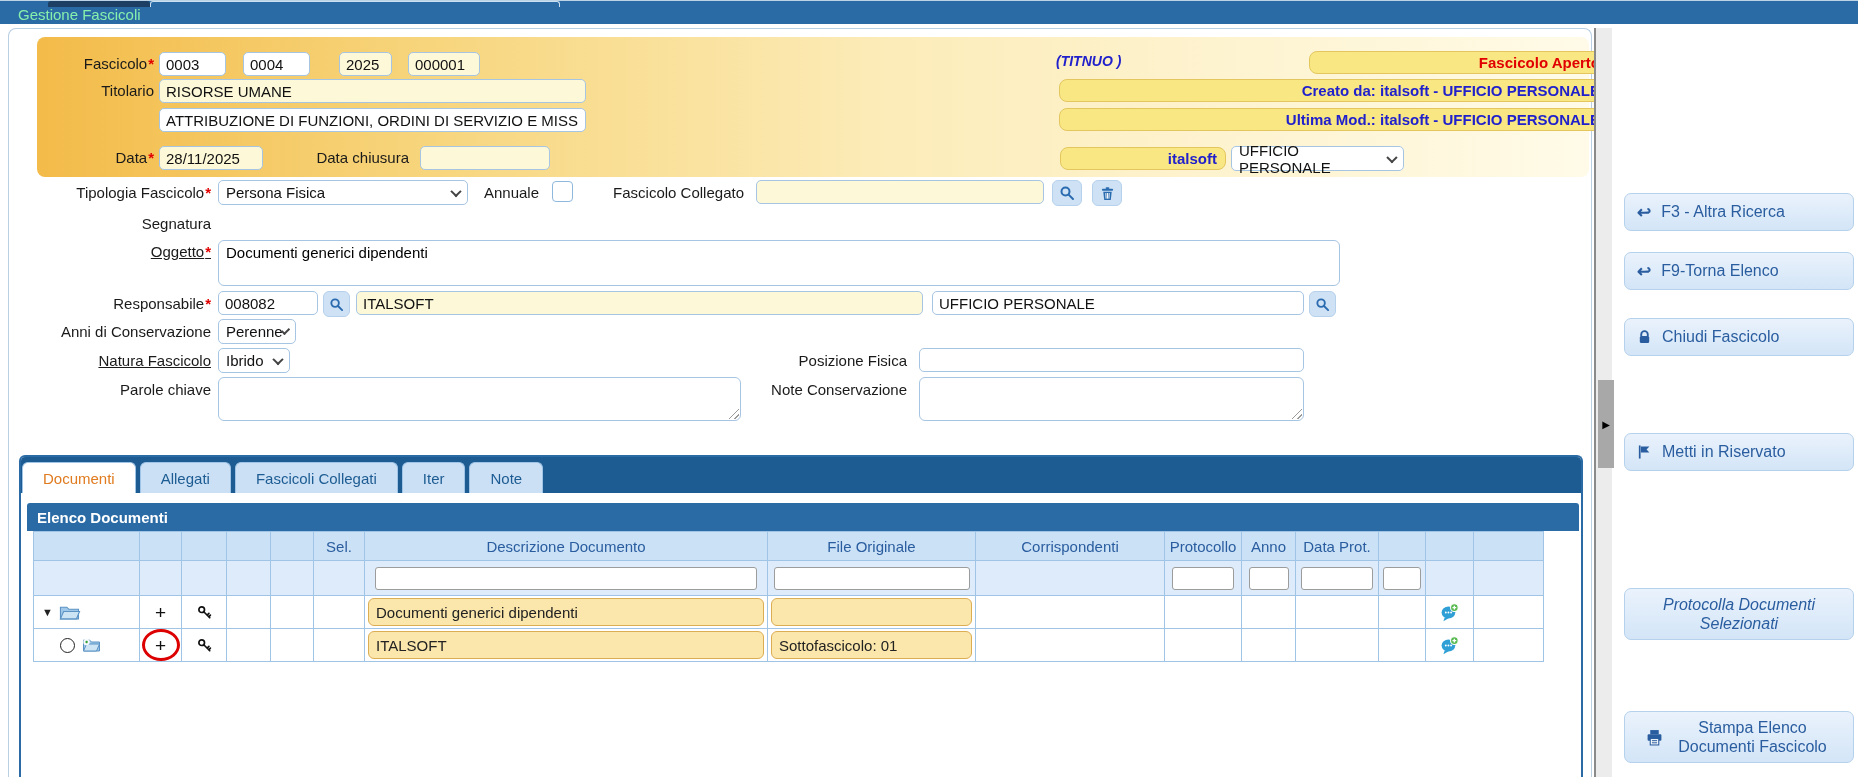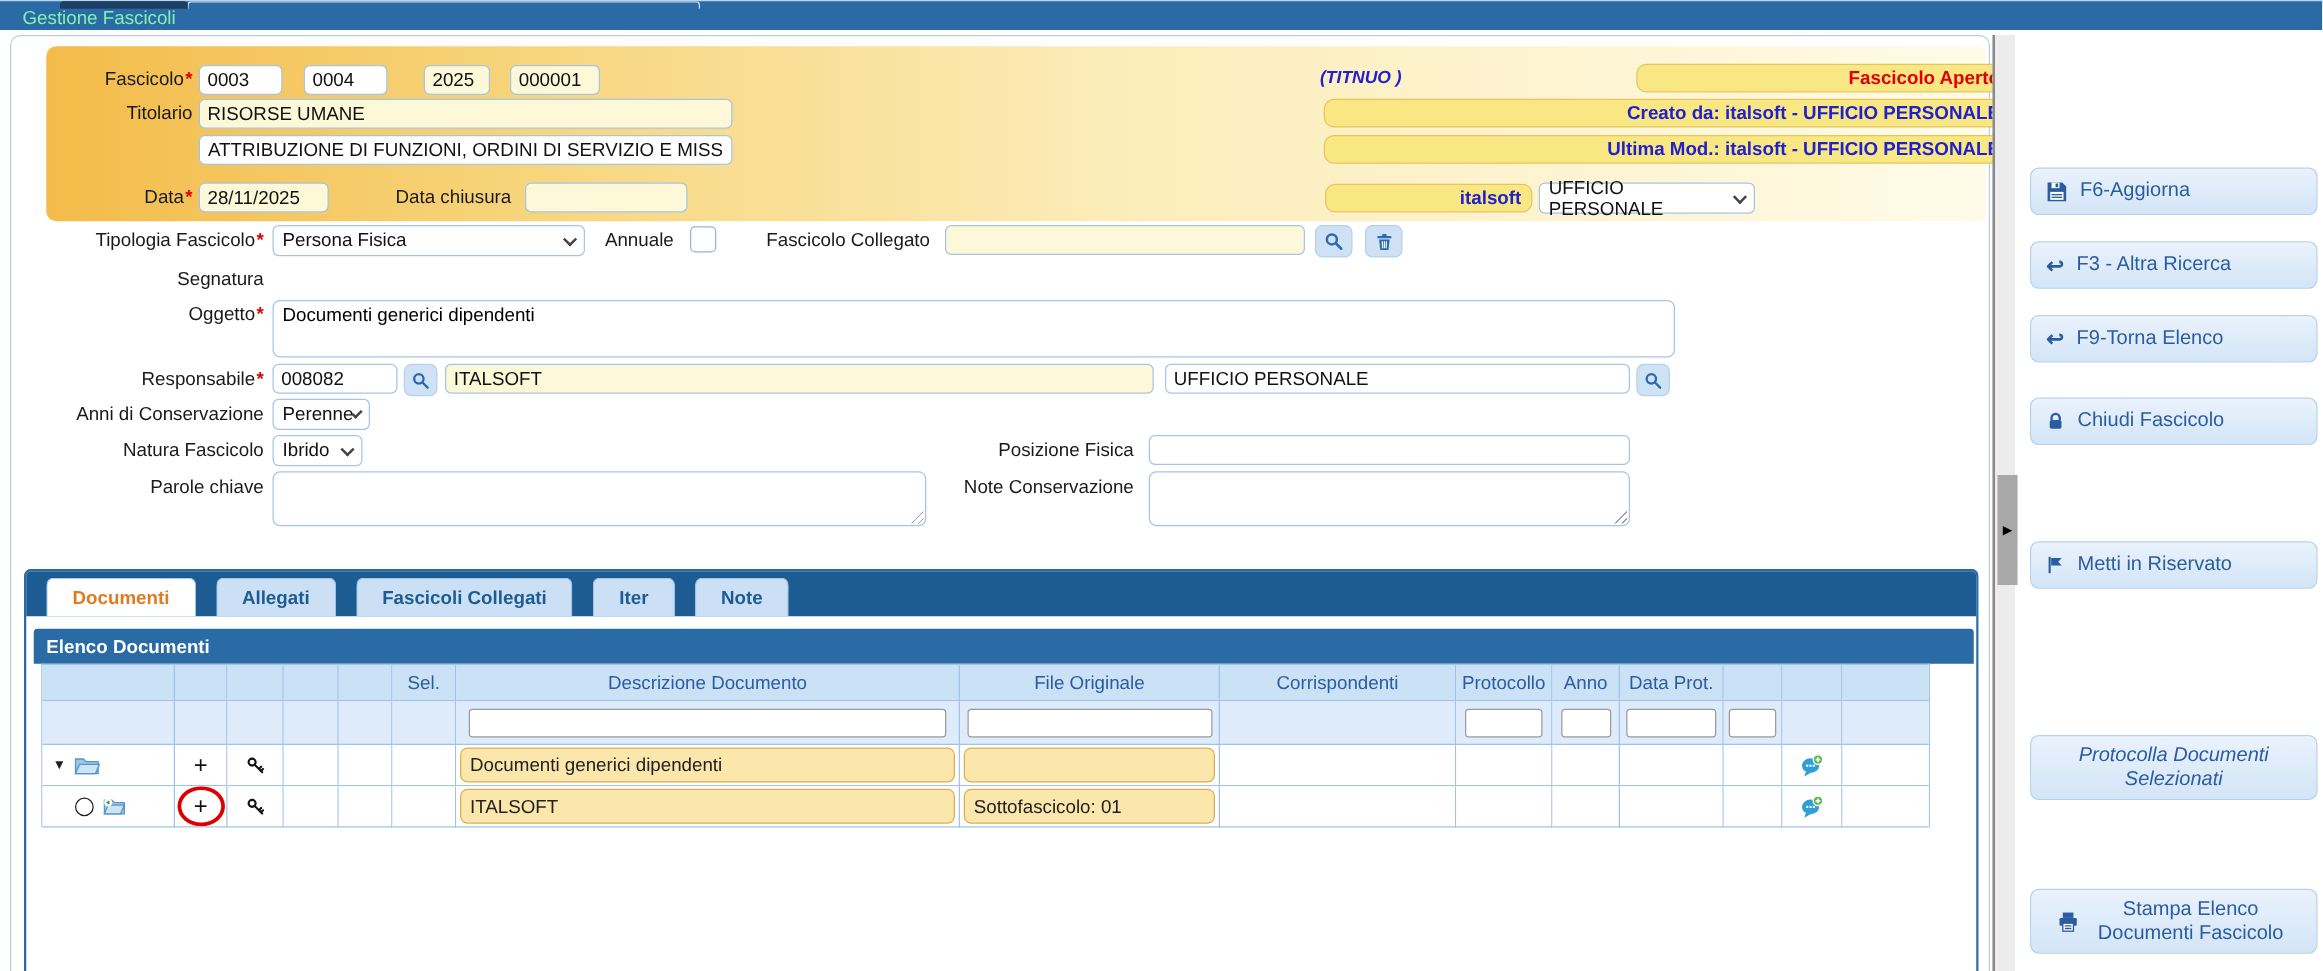--- a/index.html
+++ b/index.html
@@ -40,21 +40,21 @@
               display:flex; align-items:center; justify-content:center; cursor:pointer; }
   textarea.ta { position:absolute; background:#fff; border:1px solid #a6c5e3; border-radius:6px; resize:none;
                 font-family:"Liberation Sans",sans-serif; font-size:15px; padding:3px 7px; outline:none; }
   .grip { position:absolute; width:11px; height:11px; pointer-events:none;
           background:repeating-linear-gradient(135deg,#9a9a9a 0 1px,transparent 1px 4px); 
           clip-path:polygon(100% 0,100% 100%,0 100%); }
 
   
   .tabwrap { position:absolute; left:10px; top:426px; width:1564px; height:323px; border:2px solid #2a6ba6; border-bottom:none; border-radius:6px 6px 0 0; background:#fff; }
   .tabstrip { position:relative; width:100%; height:36px; background:#1d5c92; border-radius:4px 4px 0 0;
-              display:flex; align-items:flex-end; padding-left:16px; gap:16px;font-weight:bold; }
+              display:flex; align-items:flex-end; padding-left:1px; gap:4px; }
   .tab { height:31px; background:#cce0f5; color:#1d5c92; border:1px solid #9fc4e6; border-bottom:none;
          border-radius:6px 6px 0 0; font-size:15px; display:flex; align-items:center; padding:0 20px; cursor:pointer; }
   .tab.active { background:#fff; color:#e07b1f; }
   .listbar { position:absolute; left:6px; top:46px; width:1552px; height:28px; background:#2a6ba6; color:#fff;
              font-weight:bold; font-size:15px; border-radius:3px 3px 0 0; display:flex; align-items:center; padding-left:10px; }
 
   
   .grid { position:absolute; left:12px; top:74px; width:1511px; border:1px solid #9fc4e6; border-bottom:none; }
   .grow { display:grid; grid-template-columns:106px 42px 45px 44px 43px 51px 403px 208px 189px 77px 54px 83px 47px 48px 69px; }
   .gcell { border-right:1px solid #9fc4e6; border-bottom:1px solid #9fc4e6; display:flex; align-items:center; justify-content:center; overflow:hidden; }
@@ -151,21 +151,21 @@
             <path d="M3.5 6 h9 l-1 9 h-7 z" fill="#2a6bb0"></path>
             <line x1="6.2" y1="7.5" x2="6.5" y2="13.5" stroke="#fff"></line>
             <line x1="8" y1="7.5" x2="8" y2="13.5" stroke="#fff"></line>
             <line x1="9.8" y1="7.5" x2="9.5" y2="13.5" stroke="#fff"></line>
           </svg>
         </span>
     </div>
 
     <div class="lbl" style="left:0;top:186px;width:202px;">Segnatura</div>
 
-    <div class="lbl" style="left:0;top:214px;width:202px;"><span>Oggetto</span><span class="req">*</span></div>
+    <div class="lbl" style="left:0;top:214px;width:202px;text-decoration:underline;"><span>Oggetto</span><span class="req">*</span></div>
     <textarea class="ta" style="left: 209px; top: 211px; width: 1122px; height: 46px;">Documenti generici dipendenti</textarea>
 
     <div class="lbl" style="left:0;top:266px;width:202px;"><span>Responsabile</span><span class="req">*</span></div>
     <input class="inp" style="left: 209px; top: 262px; width: 100px;" value="008082">
     <div class="icon-btn" style="left:314px;top:262px;width:27px;">
       <span>
           <svg width="15" height="15" viewBox="0 0 16 16">
             <circle cx="6.5" cy="6.5" r="4" fill="none" stroke="#2a6bb0" stroke-width="2"></circle>
             <line x1="9.6" y1="9.6" x2="14" y2="14" stroke="#2a6bb0" stroke-width="2" stroke-linecap="round"></line>
           </svg>
@@ -181,21 +181,21 @@
           </svg>
         </span>
     </div>
 
     <div class="lbl" style="left:0;top:294px;width:202px;">Anni di Conservazione</div>
     <div class="sel" style="left:209px;top:290px;width:78px;">
       <span>Perenne</span>
       <span class="chev"></span>
     </div>
 
-    <div class="lbl" style="left:0;top:323px;width:202px;">Natura Fascicolo</div>
+    <div class="lbl" style="left:0;top:323px;width:202px;text-decoration:underline;">Natura Fascicolo</div>
     <div class="sel" style="left:209px;top:319px;width:72px;">
       <span>Ibrido</span>
       <span class="chev"></span>
     </div>
     <div class="lbl" style="left:690px;top:323px;width:208px;">Posizione Fisica</div>
     <input class="inp" style="left: 910px; top: 319px; width: 385px;" value="">
 
     <div class="lbl" style="left:0;top:352px;width:202px;">Parole chiave</div>
     <textarea class="ta" style="left: 209px; top: 348px; width: 523px; height: 44px;"></textarea>
     <span class="grip" style="left:719px;top:379px;"></span>
@@ -371,33 +371,20 @@
     </div>
   </div>
 
   <div class="splitter">
     <div class="split-handle">
       <span>▶</span>
     </div>
   </div>
 
   <div class="sidebar">
-    <div class="sbtn" style="top:106px;height:38px;">
-      <span>
-          <svg width="17" height="17" viewBox="0 0 16 16">
-            <path d="M1 1 h11 l3 3 v11 H1 z" fill="#2a5d9f"></path>
-            <rect x="4" y="1" width="6" height="4.2" fill="#fff"></rect>
-            <rect x="7" y="1.7" width="2" height="2.8" fill="#2a5d9f"></rect>
-            <rect x="3" y="8" width="10" height="6" fill="#fff"></rect>
-            <rect x="4" y="9.6" width="8" height="1" fill="#2a5d9f"></rect>
-            <rect x="4" y="11.6" width="8" height="1" fill="#2a5d9f"></rect>
-          </svg>
-        </span>
-      <span class="txt">F6-Aggiorna</span>
-    </div>
     <div class="sbtn" style="top:165px;height:38px;">
       <span class="glyph-ic">↩</span>
       <span class="txt">F3 - Altra Ricerca</span>
     </div>
     <div class="sbtn" style="top:224px;height:38px;">
       <span class="glyph-ic">↩</span>
       <span class="txt">F9-Torna Elenco</span>
     </div>
     <div class="sbtn" style="top:290px;height:38px;">
       <span>

